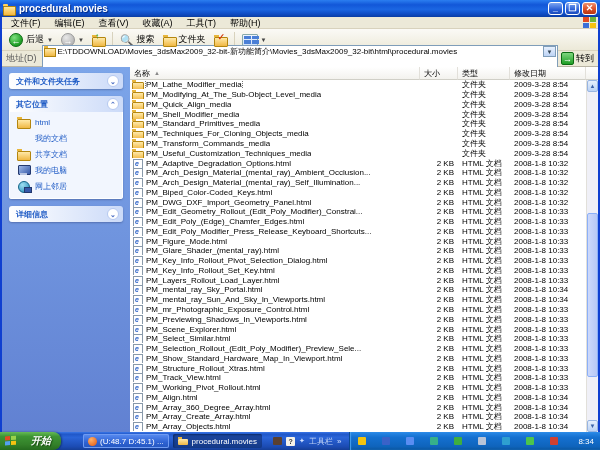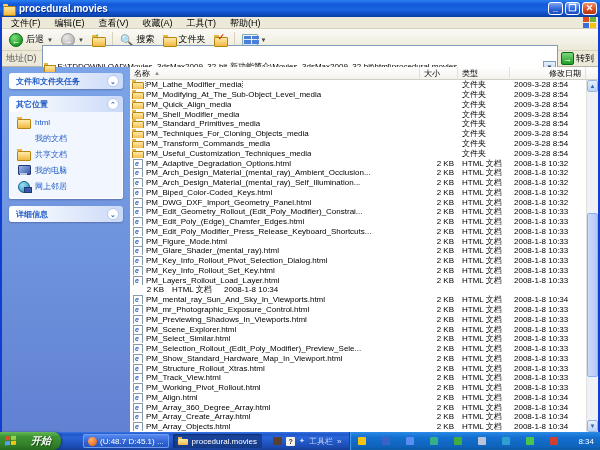--- a/index.html
+++ b/index.html
@@ -56,21 +56,21 @@
   .fold .chk { position:absolute; z-index:2; font-size:9px; top:-3px; left:4px; color:#d43a0e; font-weight:bold; }
   .views { width:16px; height:12px; border:1px solid #8aa; border-radius:1px;
     background:linear-gradient(180deg,#eef4ff,#cfe0f7); display:grid; grid-template-columns:7px 7px; gap:1px; padding:1px; }
   .views i { background:#4a7fd6; display:block; }
 
   
   .addressbar { height:16px; flex:0 0 16px; display:flex; align-items:center; background:#ece9d8;
     border-bottom:1px solid #b9b4a4; font-size:9px; padding:1px 2px; gap:3px; }
   .addr-label { color:#5a5a5a; padding:16px 2px; }
   .addr-input { flex:1; height:28px; background:#fff; border:1px solid #7f9db9; display:flex;
-    align-items:flex-end; font-size:8px; padding:0 1px; overflow:hidden; }
+    align-items:flex-start; font-size:8px; padding:0 1px; overflow:hidden; }
   .addr-fold { width:11px; height:9px; position:relative; margin-right:3px; flex:0 0 11px; }
   .addr-fold::before{content:"";position:absolute;left:0;top:0;width:4px;height:2px;background:#e8b63c;}
   .addr-fold::after{content:"";position:absolute;left:0;top:2px;width:10px;height:7px;
     background:linear-gradient(180deg,#ffe9a8,#f0b844);border:1px solid #b4860f;}
   .addr-text { white-space:nowrap; overflow:hidden; flex:1; }
   .addr-drop { width:13px; height:11px; background:linear-gradient(180deg,#e7f0fd,#bcd3f5);
     border:1px solid #7f9db9; font-size:6px; text-align:center; line-height:10px; color:#345; flex:0 0 13px; }
   .go-btn { display:flex; align-items:center; gap:2px; font-size:9px; padding-right:2px; }
   .go-icon { width:13px; height:13px; background:linear-gradient(180deg,#7ed67e,#1f9e26); border:1px solid #0b6b12;
     border-radius:2px; color:#fff; font-size:9px; line-height:12px; text-align:center; font-weight:bold; }
@@ -102,21 +102,21 @@
     background:radial-gradient(circle at 35% 30%,#9fe0f2,#1e88b8);border:1px solid #116487;}
   .sic.network::after{content:"";position:absolute;left:7px;top:6px;width:6px;height:4px;background:#3558a8;border:1px solid #23386e;}
 
   .filearea { flex:1; background:#fff; display:flex; flex-direction:column; position:relative; overflow:hidden; }
   .listheader { height:13px; flex:0 0 13px; display:flex; font-size:8px; color:#000; background:#14532d; }
   .hcell { background:linear-gradient(180deg,#ffffff,#f3f2ee); border-right:1px solid #e2e0da;
     border-bottom:1px solid #d0cfc7; padding:1px 4px; white-space:nowrap; }
   .hcell.name { flex:1; display:flex; align-items:center; gap:4px; }
   .hcell.size { width:38px; }
   .hcell.type { width:52px; }
-  .hcell.date { width:76px;text-align:right; }
+  .hcell.date { width:76px; }
   .hcell.gut  { width:12px; border-right:0; }
   .sort { font-size:6px; color:#888; }
 
   .rows { flex:1; overflow:hidden; position:relative; }
   .row { height:9.78px; display:flex; align-items:center; font-size:8px; color:#000; white-space:nowrap; }
   .cell.name { flex:1; display:flex; align-items:center; gap:3px; overflow:hidden; padding-left:2px; }
   .cell.size { width:38px; text-align:right; padding-right:4px; }
   .cell.type { width:52px; padding-left:4px; }
   .cell.date { width:76px; padding-left:4px; }
   .cell.gut  { width:12px; }
@@ -516,20 +516,24 @@
             <span class="cell name">
               <i class="fic html"></i>
               <span class="nm">PM_Layers_Rollout_Load_Layer.html</span>
             </span>
             <span class="cell size">2 KB</span>
             <span class="cell type">HTML 文档</span>
             <span class="cell date">2008-1-8 10:33</span>
             <span class="cell gut"></span>
           </div>
           <div class="row">
+            <span class="cell name">
+              <i class="fic html"></i>
+              <span class="nm">PM_mental_ray_Sky_Portal.html</span>
+            </span>
             <span class="cell size">2 KB</span>
             <span class="cell type">HTML 文档</span>
             <span class="cell date">2008-1-8 10:34</span>
             <span class="cell gut"></span>
           </div>
           <div class="row">
             <span class="cell name">
               <i class="fic html"></i>
               <span class="nm">PM_mental_ray_Sun_And_Sky_In_Viewports.html</span>
             </span>

